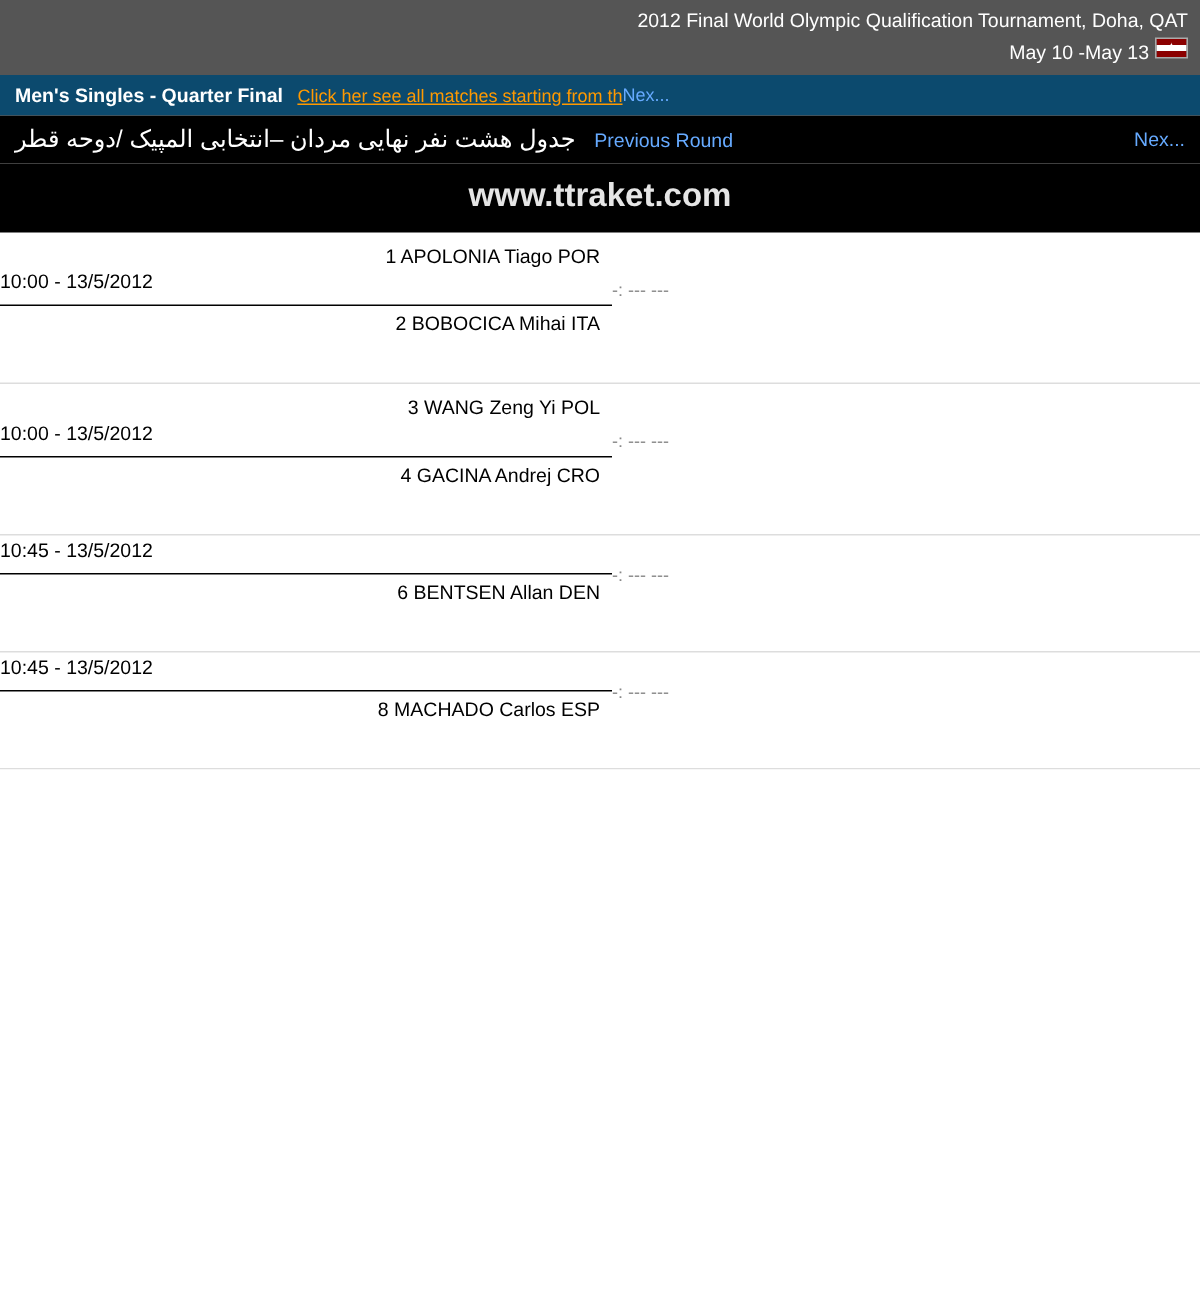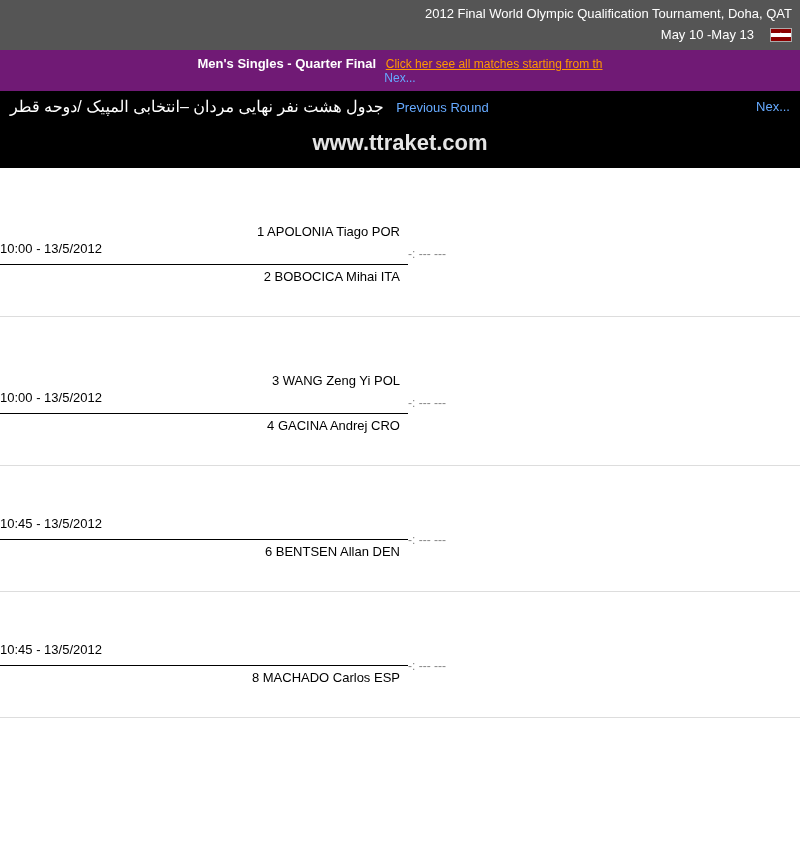--- a/index.html
+++ b/index.html
@@ -9,33 +9,32 @@
       background: #555;
       color: #fff;
       text-align: right;
       padding: 4px 8px;
       font-size: 13px;
       line-height: 1.6;
     }
     .header-flag-row {
       display: flex;
       justify-content: flex-end;
-      align-items: center;
-      gap: 16px;
+      align-items: flex-start;
+      gap: 4px;
     }
 
     .subheader {
-      background: #701a75;
+      background: #0c4a6e;
       color: #fff;
       padding: 6px 10px;
       font-size: 13px;
       display: flex;
       align-items: center;
       justify-content: flex-start;
-      flex-direction: column;
     }
     .subheader-link {
       color: #f90;
       text-decoration: underline;
       font-size: 12px;
       cursor: pointer;
     }
     .subheader-nav {
       color: #aaa;
       font-size: 12px;
@@ -82,21 +81,20 @@
       font-size: 13px;
     }
     .row-border-bottom {
       border-bottom: 1px solid #000;
     }
 
     .match-unit {
       border-bottom: 1px solid #ddd;
       padding-bottom: 8px;
       margin-bottom: 0;
-      margin-top: 48px;
     }
 
     .score-label {
       color: #888;
       font-size: 12px;
     }
 
     .bracket-row {
       display: flex;
       width: 100%;

